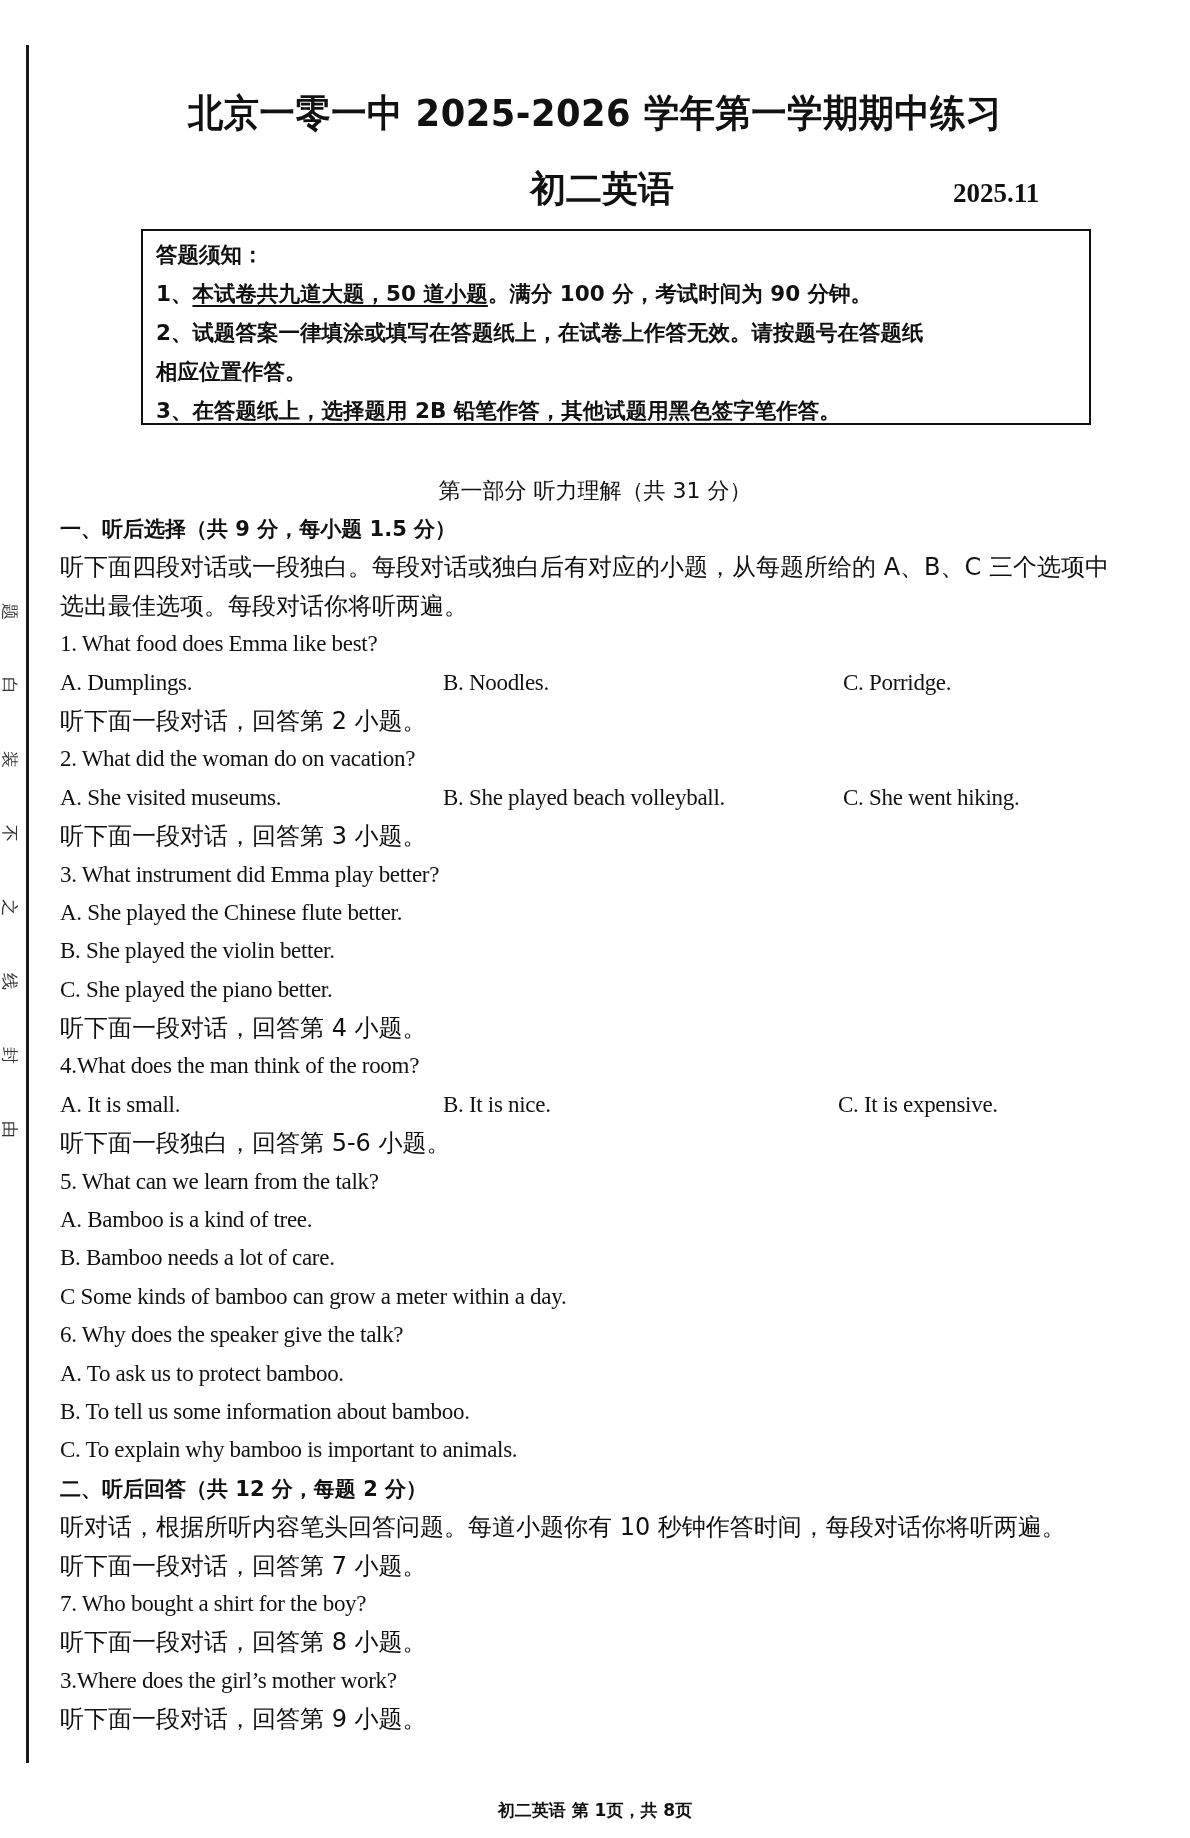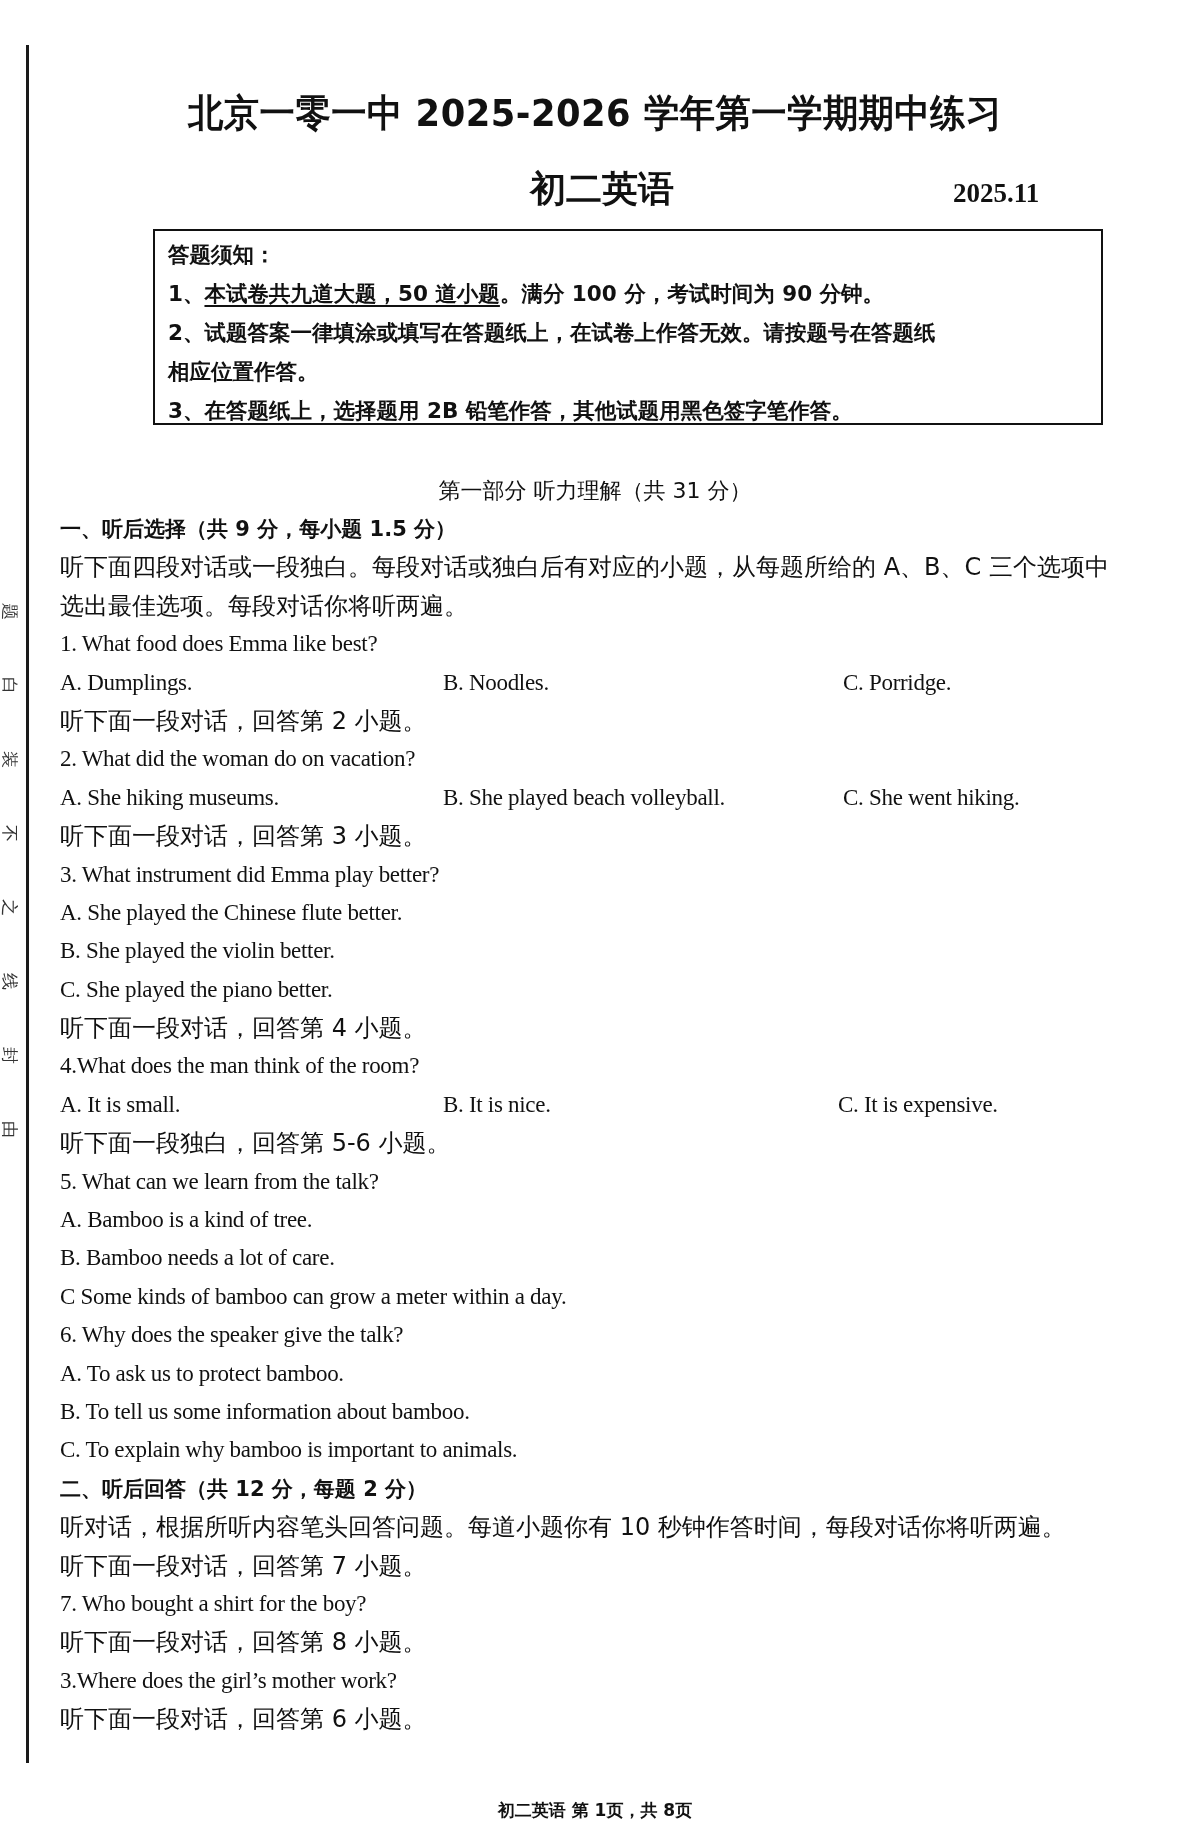--- a/index.html
+++ b/index.html
@@ -27,21 +27,21 @@
     font-family: "DejaVu Sans", sans-serif; font-weight: bold; font-size: 36px;
   }
   .date {
     position: absolute; left: 953px; top: 178px;
     font-family: "Liberation Serif", serif; font-weight: bold; font-size: 27px;
   }
   .notice {
     position: absolute; left: 141px; top: 229px; width: 950px; height: 196px;
     border: 2px solid #111; box-sizing: border-box;
     font-family: "DejaVu Sans", sans-serif; font-size: 21.5px; font-weight: bold;
-    padding: 4px 10px 0 13px; line-height: 39px; margin-left: 12px;
+    padding: 4px 10px 0 13px; line-height: 39px;
   }
   .notice .u { text-decoration: underline; text-underline-offset: 4px; }
   .section-title {
     position: absolute; left: 0; width: 1190px; top: 476px; text-align: center;
     font-family: "DejaVu Sans", sans-serif; font-weight: normal; font-size: 22px;
   }
   .content {
     position: absolute; left: 60px; top: 510px; width: 1120px;
   }
   .line {
@@ -96,21 +96,21 @@
   <div class="line en">1. What food does Emma like best?</div>
   <div class="line en">
     <span class="opt opt-a">A. Dumplings.</span>
     <span class="opt opt-b">B. Noodles.</span>
     <span class="opt opt-c">C. Porridge.</span>
   </div>
   <div class="line cn">听下面一段对话，回答第 2 小题。</div>
 
   <div class="line en">2. What did the woman do on vacation?</div>
   <div class="line en">
-    <span class="opt opt-a">A. She hiking museums.</span>
+    <span class="opt opt-a">A. She visited museums.</span>
     <span class="opt opt-b">B. She played beach volleyball.</span>
     <span class="opt opt-c">C. She went hiking.</span>
   </div>
   <div class="line cn">听下面一段对话，回答第 3 小题。</div>
 
   <div class="line en">3. What instrument did Emma play better?</div>
   <div class="line en">A. She played the Chinese flute better.</div>
   <div class="line en">B. She played the violin better.</div>
   <div class="line en">C. She played the piano better.</div>
   <div class="line cn">听下面一段对话，回答第 4 小题。</div>
@@ -132,16 +132,16 @@
   <div class="line en">A. To ask us to protect bamboo.</div>
   <div class="line en">B. To tell us some information about bamboo.</div>
   <div class="line en">C. To explain why bamboo is important to animals.</div>
 
   <div class="line cn-bold">二、听后回答（共 12 分，每题 2 分）</div>
   <div class="line cn">听对话，根据所听内容笔头回答问题。每道小题你有 10 秒钟作答时间，每段对话你将听两遍。</div>
   <div class="line cn">听下面一段对话，回答第  7 小题。</div>
   <div class="line en">7.  Who bought a shirt for the boy?</div>
   <div class="line cn">听下面一段对话，回答第  8  小题。</div>
   <div class="line en">3.Where does the girl’s mother work?</div>
-  <div class="line cn">听下面一段对话，回答第  6  小题。</div>
+  <div class="line cn">听下面一段对话，回答第  9  小题。</div>
 </div>
 
 <div class="footer">初二英语   第 1页，共 8页</div>
 
 </body></html>

